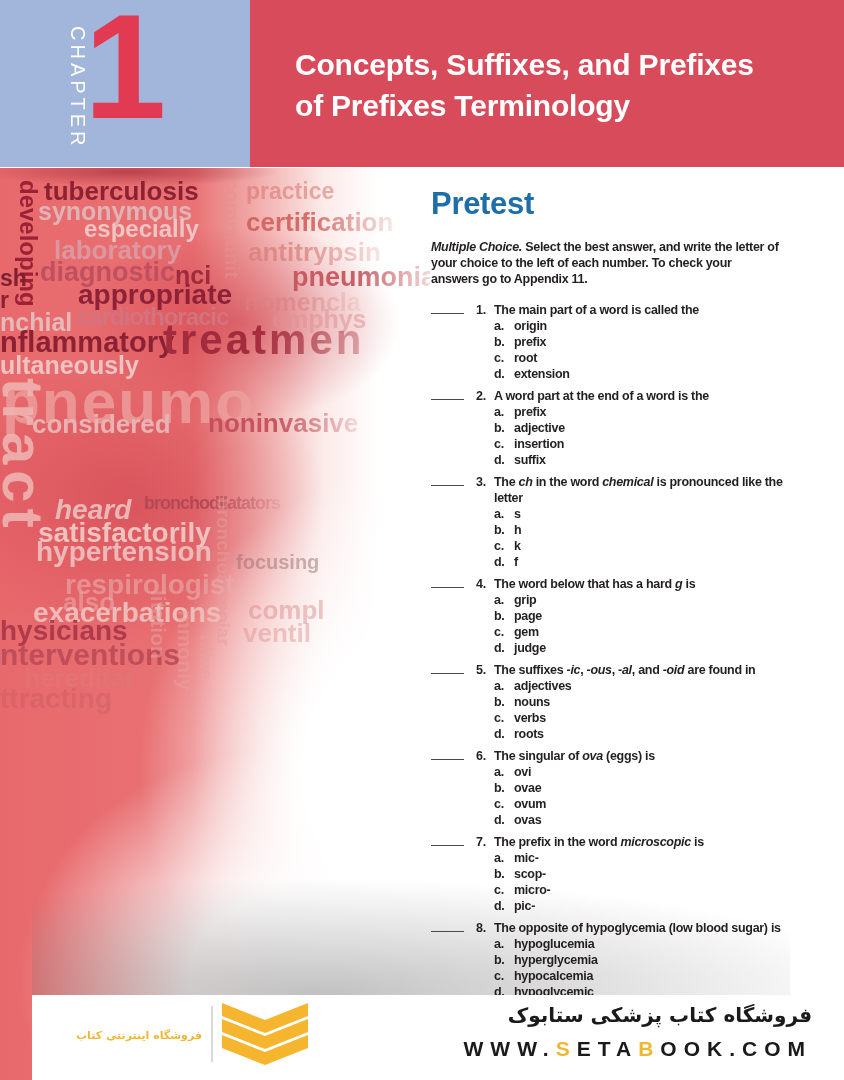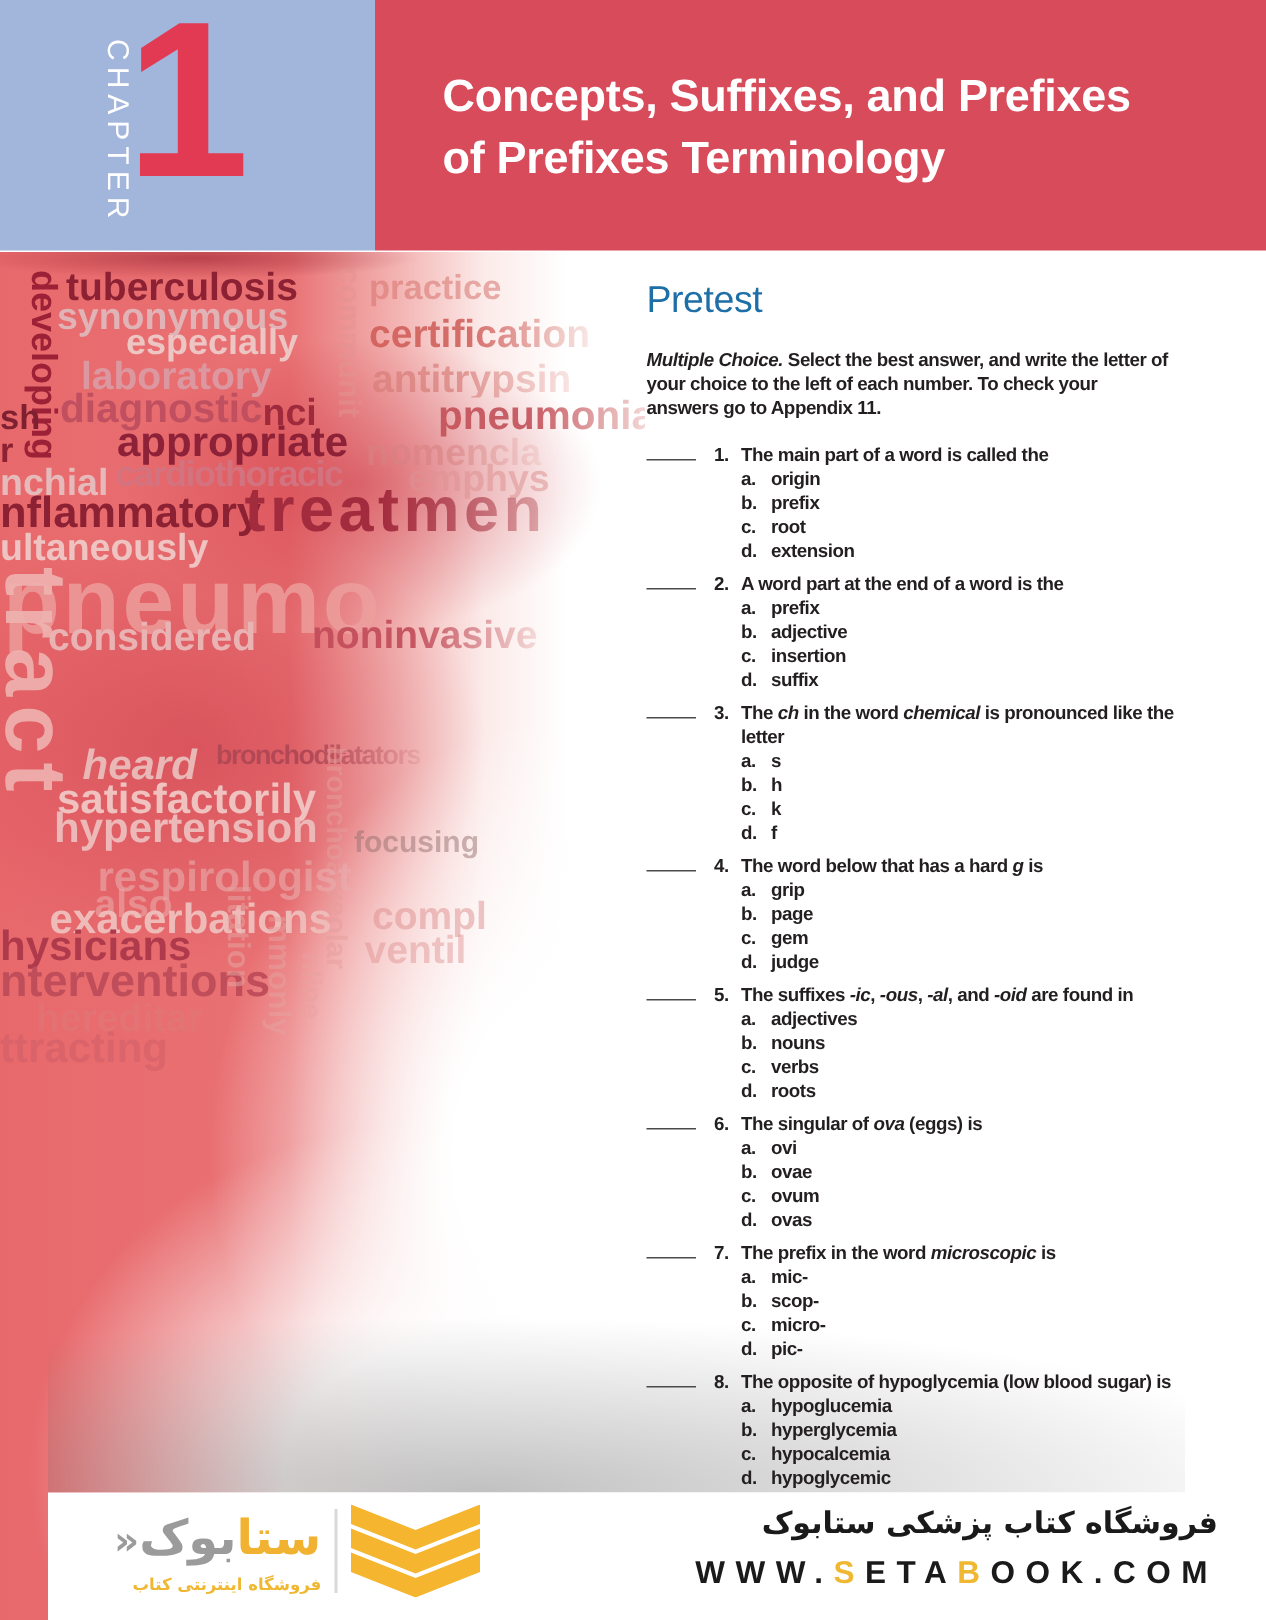--- a/index.html
+++ b/index.html
@@ -30,21 +30,21 @@
   .word{position:absolute;font-weight:700;line-height:1;white-space:nowrap;}
   .word.vert{writing-mode:vertical-rl;}
   .word.grad{-webkit-background-clip:text;background-clip:text;color:transparent;}
 
   
   .page-shadow{position:absolute;left:32px;top:872px;width:758px;height:123px;z-index:1;
     background:radial-gradient(ellipse 75% 95% at 38% 100%, rgba(108,108,108,0.42), rgba(108,108,108,0) 100%);}
 
   
   .pretest{position:absolute;left:431px;top:186px;width:352px;z-index:2;color:#231f20;}
-  .pretest h2{margin:0 0 17px 0;font-size:25px;font-weight:400;color:#1e6fa8;letter-spacing:-0.3px;}
+  .pretest h2{margin:0 0 17px 0;font-size:31px;font-weight:700;color:#1e6fa8;letter-spacing:-0.3px;}
   .instructions{margin:0 0 15px 0;width:348px;font-size:12.5px;line-height:16px;
                 font-weight:600;letter-spacing:-0.3px;}
   .instructions .lead{font-weight:700;font-style:italic;}
   .question{margin-bottom:6px;font-size:12.5px;line-height:16px;font-weight:600;letter-spacing:-0.3px;}
   .q-head{display:flex;align-items:baseline;}
   .blank{display:inline-block;width:33px;height:11px;border-bottom:1px solid #4a4a4a;
          margin-right:12px;flex:0 0 33px;}
   .q-num{flex:0 0 18px;}
   .q-text{flex:1;}
   .q-options{margin-left:63px;}
@@ -335,21 +335,20 @@
               <span class="opt-text">hypoglycemic</span>
             </div>
           </div>
         </div>
       </div>
   </section>
 
   <footer>
     <div class="logo">
       <div class="wordmark-wrap">
-        <div class="wordmark" dir="rtl"><span class="wm-y">ستا</span><span class="wm-g">بوک</span><span class="wm-g wm-chev">«</span></div>
         <div class="logo-sub" dir="rtl">فروشگاه اینترنتی کتاب</div>
       </div>
       <div class="logo-divider"></div>
       <svg class="emblem" width="86" height="62" viewBox="0 0 86 62">
         <g fill="#f5b52e">
           <polygon points="0,0 43,17 86,0 86,13 43,30 0,13"></polygon>
           <polygon points="0,16 43,33 86,16 86,29 43,46 0,29"></polygon>
           <polygon points="0,32 43,49 86,32 86,45 43,62 0,45"></polygon>
         </g>
       </svg>

